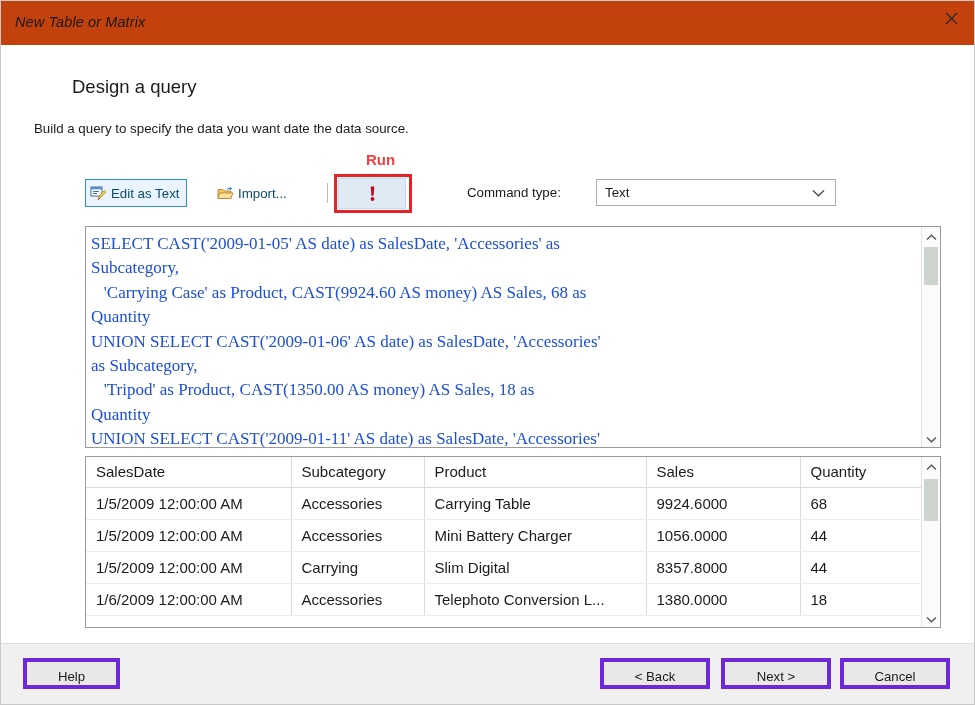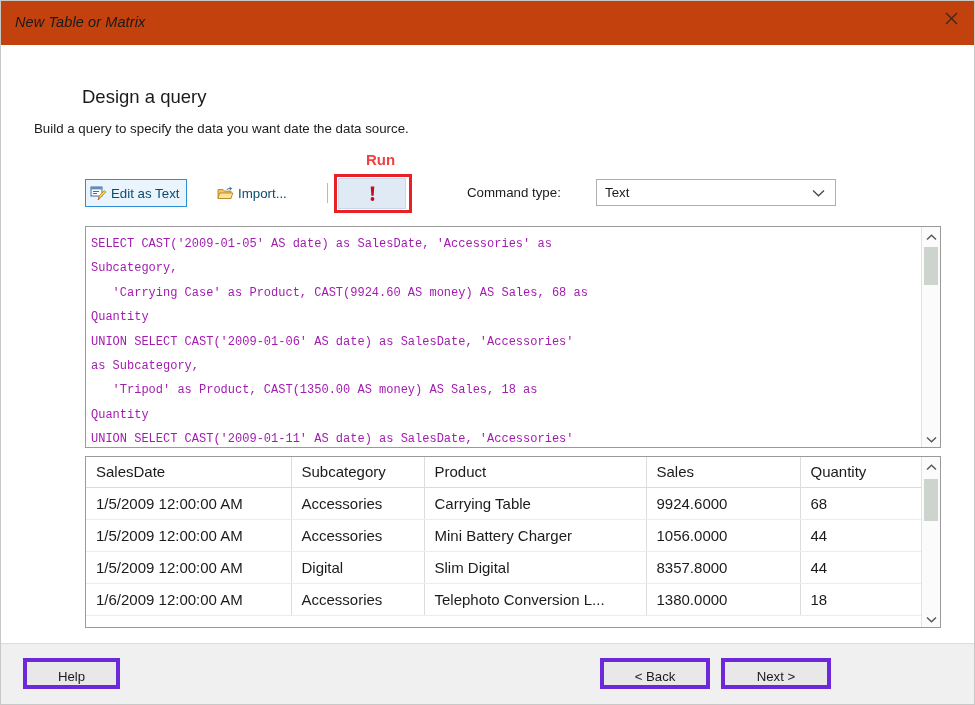--- a/index.html
+++ b/index.html
@@ -57,21 +57,21 @@
     bottom: 60px;
     background: #ffffff;
   }
   .page-heading {
     position: absolute;
     left: 65px;
     top: 25px;
     font-size: 18.5px;
     color: #1b1b1b;
     font-weight: normal;
-    margin: 16px;
+    margin: 6px;
   }
   .page-desc {
     position: absolute;
     left: 33px;
     top: 76px;
     font-size: 13.3px;
     color: #1b1b1b;
   }
 
   
@@ -199,24 +199,24 @@
     border: 1px solid #9a9a9a;
     background: #ffffff;
     overflow: hidden;
   }
   .sql-text {
     position: absolute;
     left: 0; top: 0;
     right: 19px;
     bottom: 0;
     padding: 5px 4px 0 5px;
-    font-family: Liberation Mono, monospace;
-    font-size: 12px;
+    font-family: Liberation Serif, serif;
+    font-size: 17px;
     line-height: 24.4px;
-    color: #a21caf;
+    color: #1d4ed8;
     white-space: pre;
     overflow: hidden;
     box-sizing: border-box;
   }
 
   
   .vscroll {
     position: absolute;
     right: 0;
     top: 0;
@@ -453,21 +453,21 @@
           </tr>
           <tr>
             <td>1/5/2009 12:00:00 AM</td>
             <td>Accessories</td>
             <td>Mini Battery Charger</td>
             <td>1056.0000</td>
             <td>44</td>
           </tr>
           <tr>
             <td>1/5/2009 12:00:00 AM</td>
-            <td>Digital</td>
+            <td>Carrying</td>
             <td>Slim Digital</td>
             <td>8357.8000</td>
             <td>44</td>
           </tr>
           <tr>
             <td>1/6/2009 12:00:00 AM</td>
             <td>Accessories</td>
             <td>Telephoto Conversion L...</td>
             <td>1380.0000</td>
             <td>18</td>
@@ -492,13 +492,14 @@
         </span>
       </div>
     </div>
   </div>
 </div>
 
 <div class="footer">
   <button class="btn" id="help-button">Help</button>
   <button class="btn" id="back-button">&lt; Back</button>
   <button class="btn" id="next-button">Next &gt;</button>
+  <button class="btn" id="cancel-button">Cancel</button>
 </div>
 
 </body></html>

